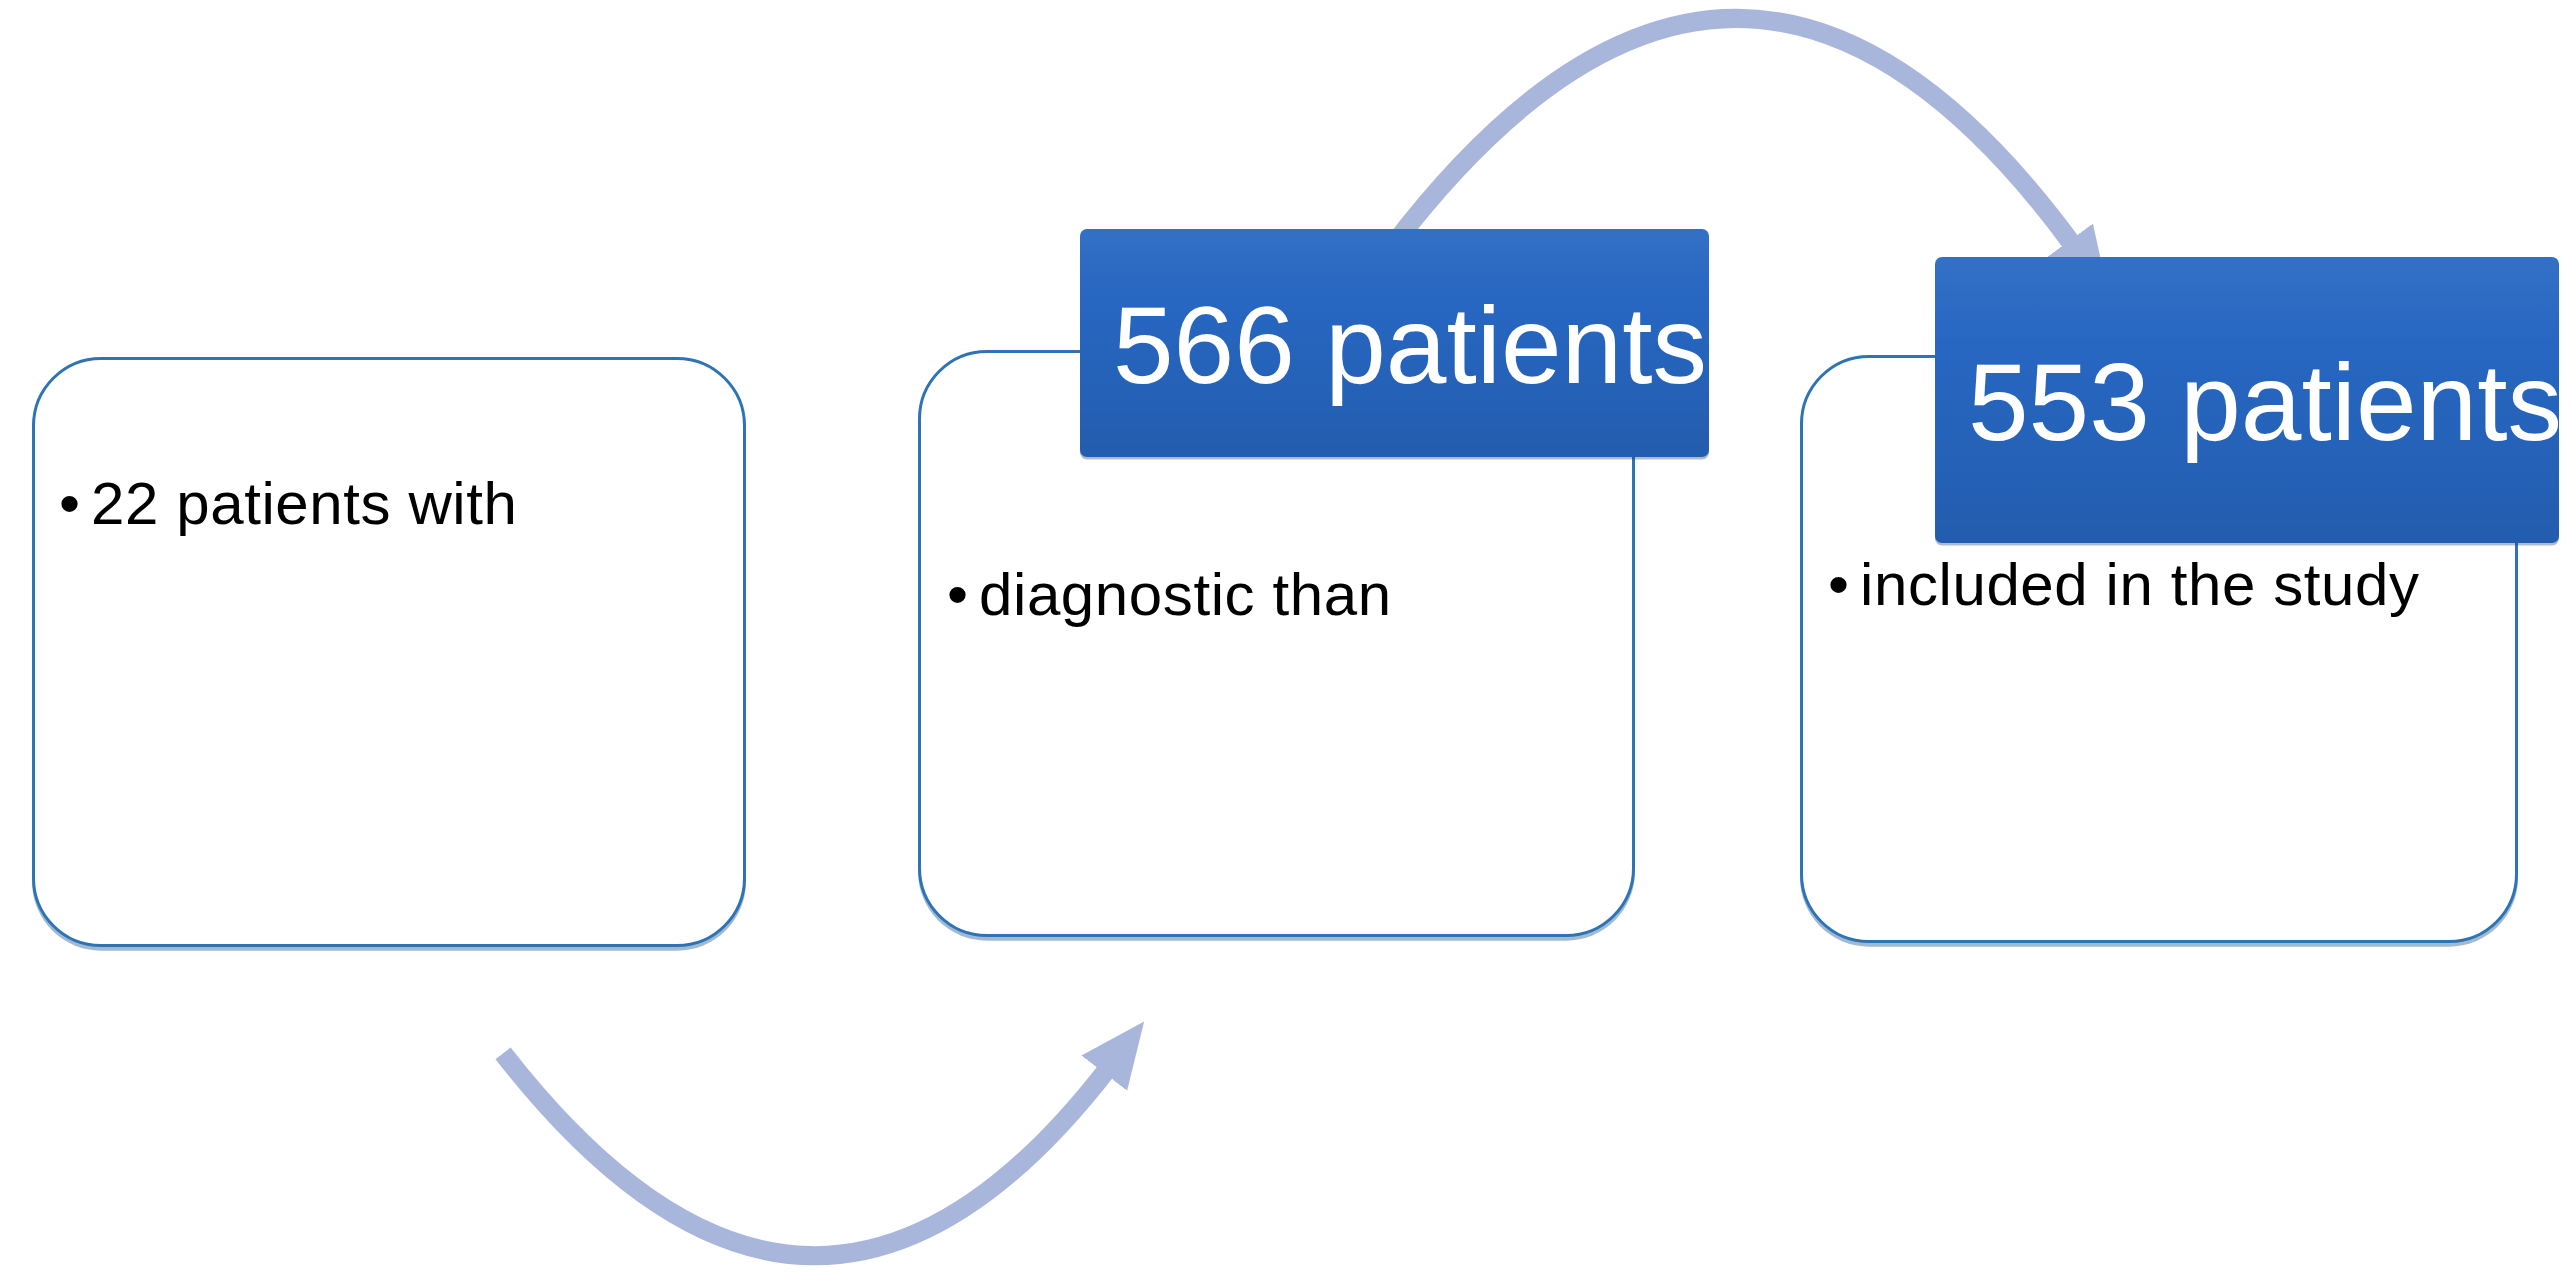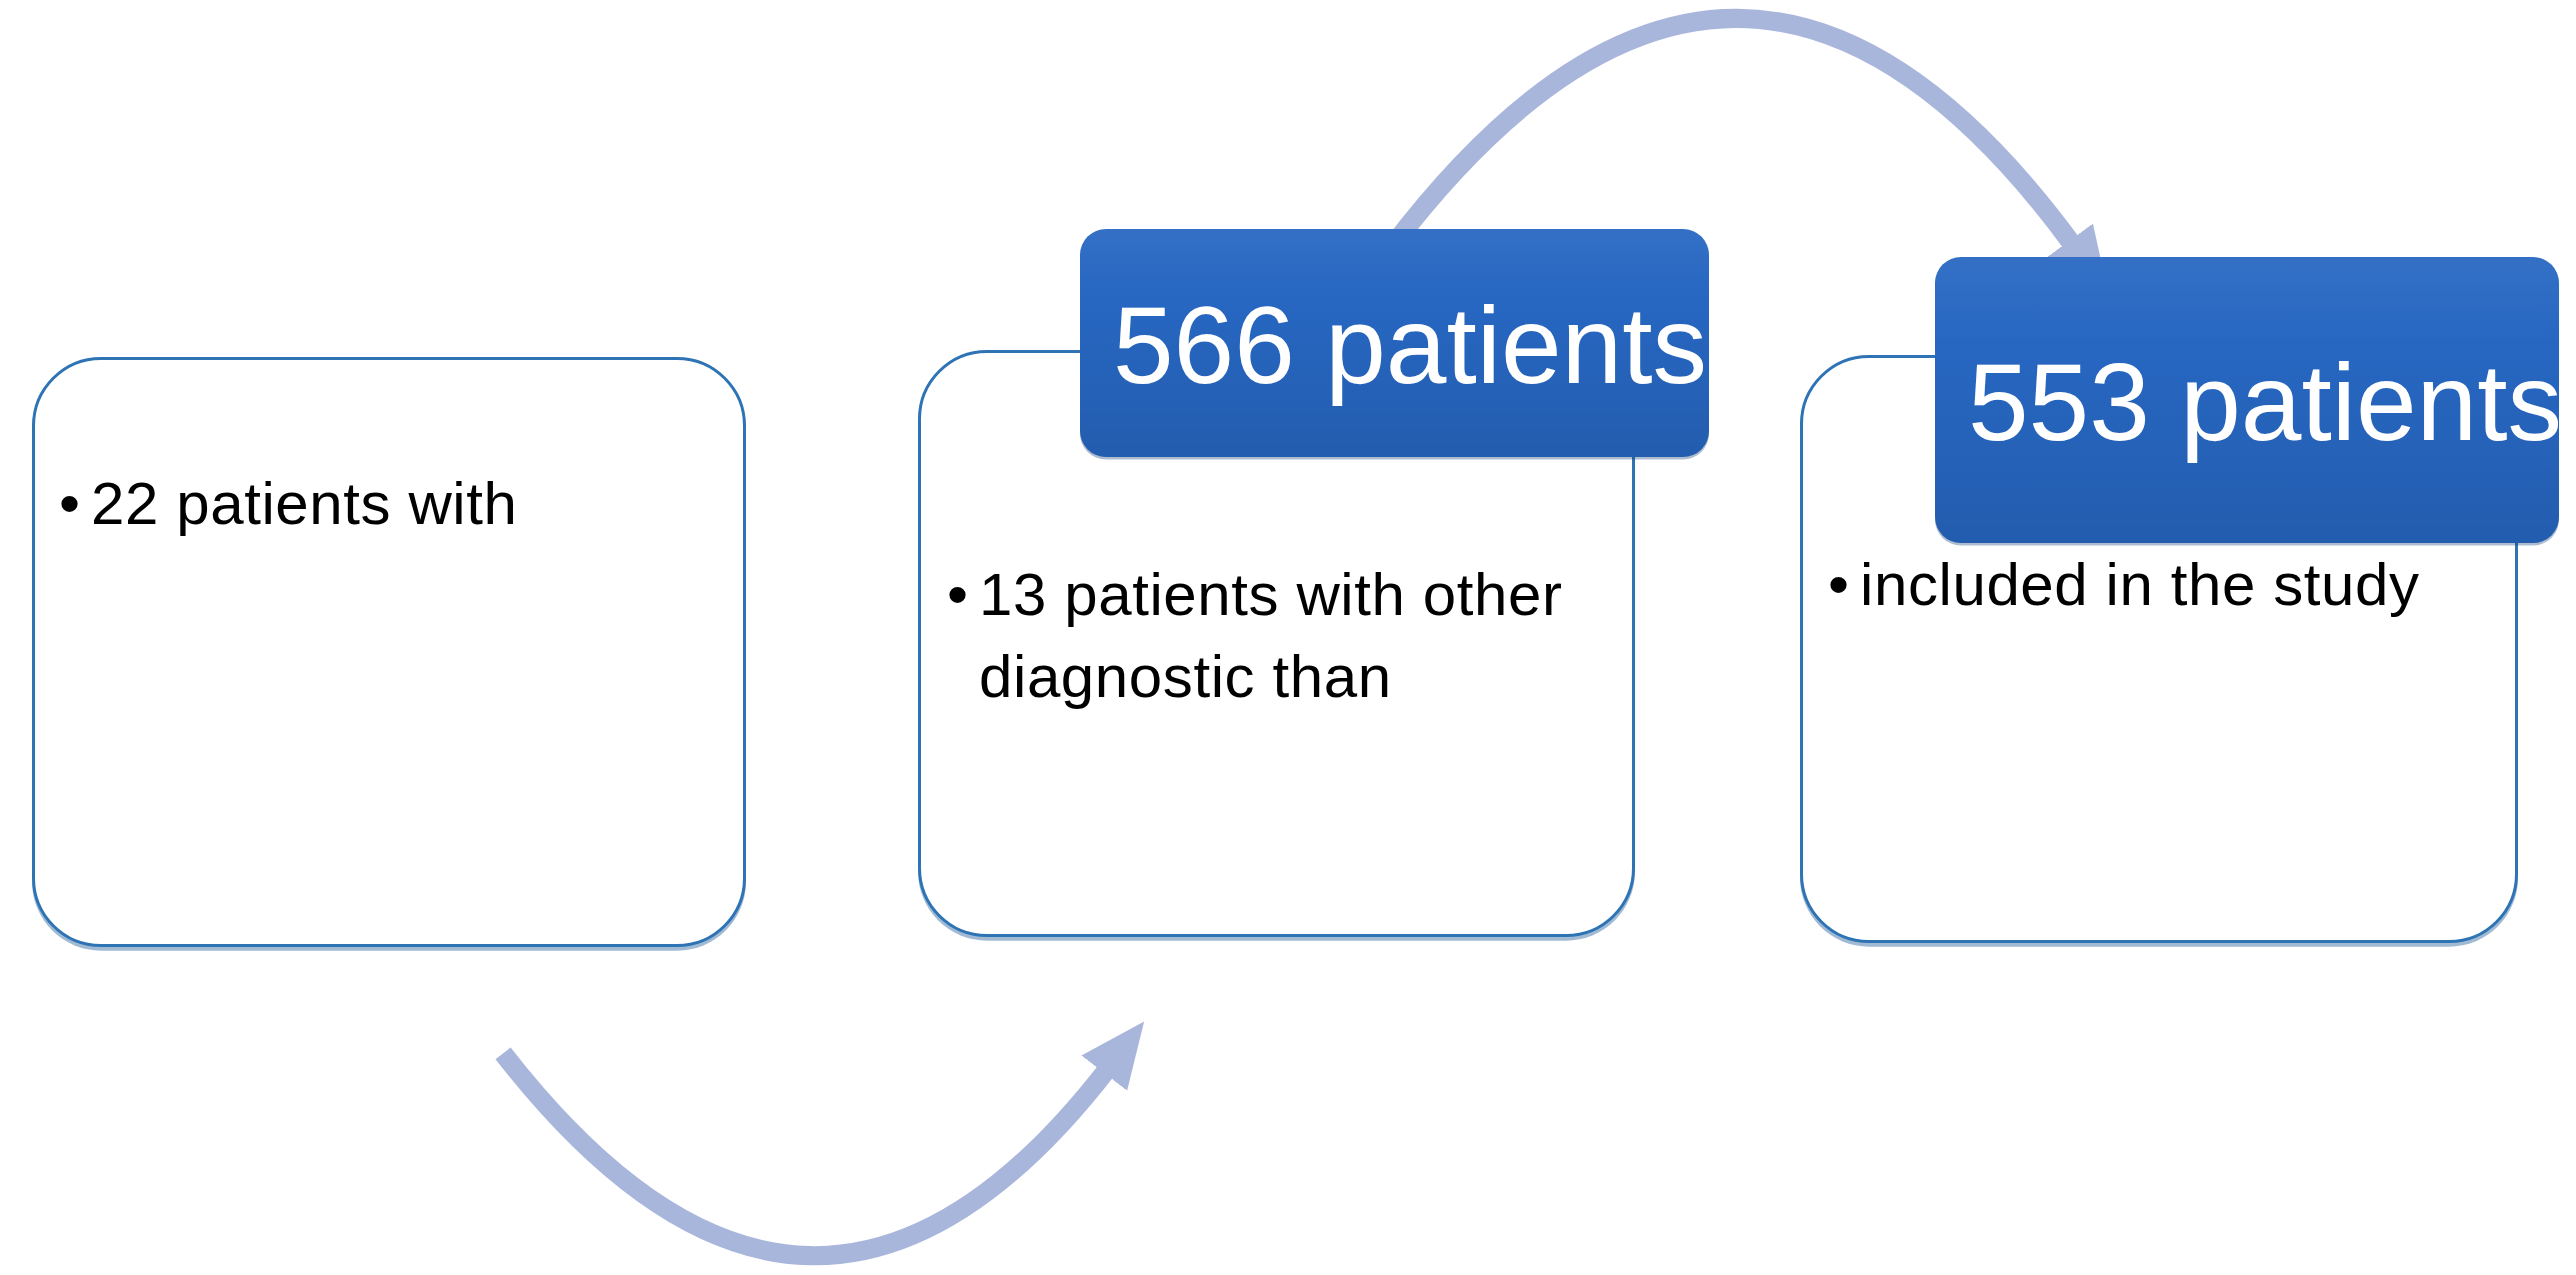--- a/index.html
+++ b/index.html
@@ -60,21 +60,21 @@
   .callout-lines { display: inline-block; }
   .callout-line { display: block; white-space: nowrap; }
   .callout-1 { left: 59px;   top: 463px;  }
   .callout-2 { left: 947px; top: 554px;  }
   .callout-3 { left: 1828px; top: 544px;  }
 
   
   .bluebox {
     position: absolute;
     z-index: 3;
-    border-radius: 26px;
+    border-radius: 7px;
     background: linear-gradient(180deg, rgba(255,255,255,0.06) 0%, rgba(0,0,0,0.0) 30%, rgba(0,0,0,0.10) 100%), var(--box-fill, #2767C2);
     color: var(--box-text, #ffffff);
     display: flex;
     align-items: center;
     box-sizing: border-box;
     padding-left: 33px;
     padding-top: 4px;
     font-size: 109px;
     white-space: nowrap;
     box-shadow: 0 2.5px 0 0 rgba(20, 62, 120, 0.35);
@@ -103,21 +103,20 @@
     <span class="bullet">•</span>
     <span class="callout-lines">
       <span class="callout-line">22 patients with</span>
     </span>
   </div>
 
   <div class="panel panel-2"></div>
   <div class="callout callout-2">
     <span class="bullet">•</span>
     <span class="callout-lines">
-      <span class="callout-line">13 patients with other</span>
       <span class="callout-line">diagnostic than</span>
     </span>
   </div>
   <div class="bluebox bluebox-2">566 patients</div>
 
   <div class="panel panel-3"></div>
   <div class="callout callout-3">
     <span class="bullet">•</span>
     <span class="callout-lines">
       <span class="callout-line">included in the study</span>

